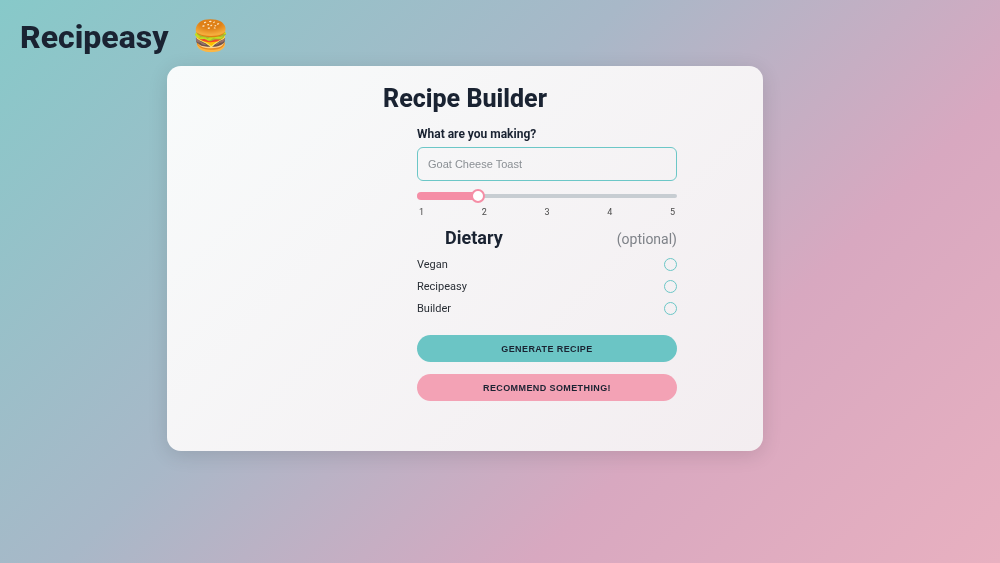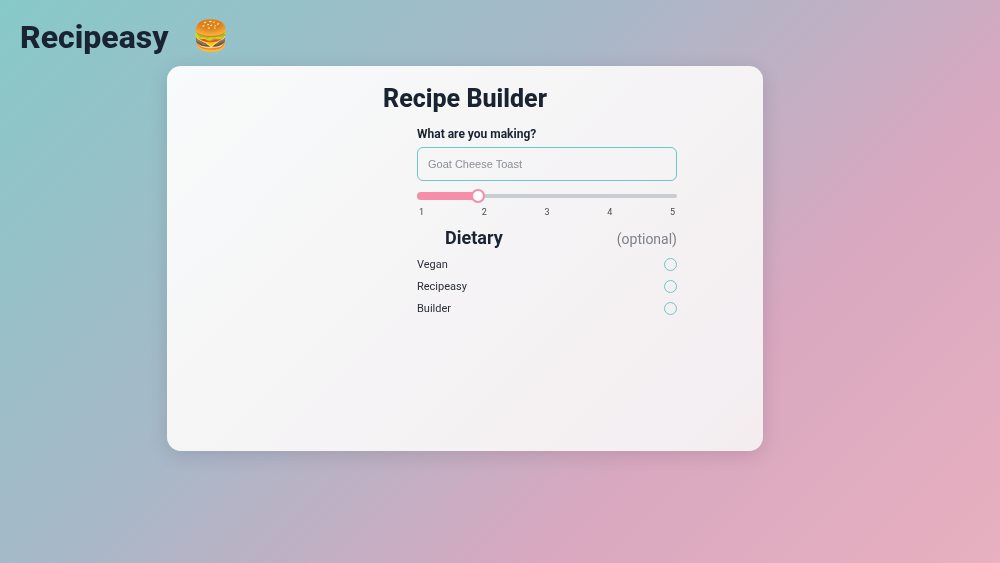--- a/index.html
+++ b/index.html
@@ -227,15 +227,19 @@
     </div>
     <div class="diet-row">
       <span class="diet-label">Recipeasy</span>
       <span class="diet-check"></span>
     </div>
     <div class="diet-row">
       <span class="diet-label">Builder</span>
       <span class="diet-check"></span>
     </div>
 
+    <div class="btn-area">
+      <button class="btn btn-primary">Generate Recipe</button>
+      <button class="btn btn-secondary">Recommend something!</button>
+    </div>
 
   </div>
 </div>
 
 </body></html>

